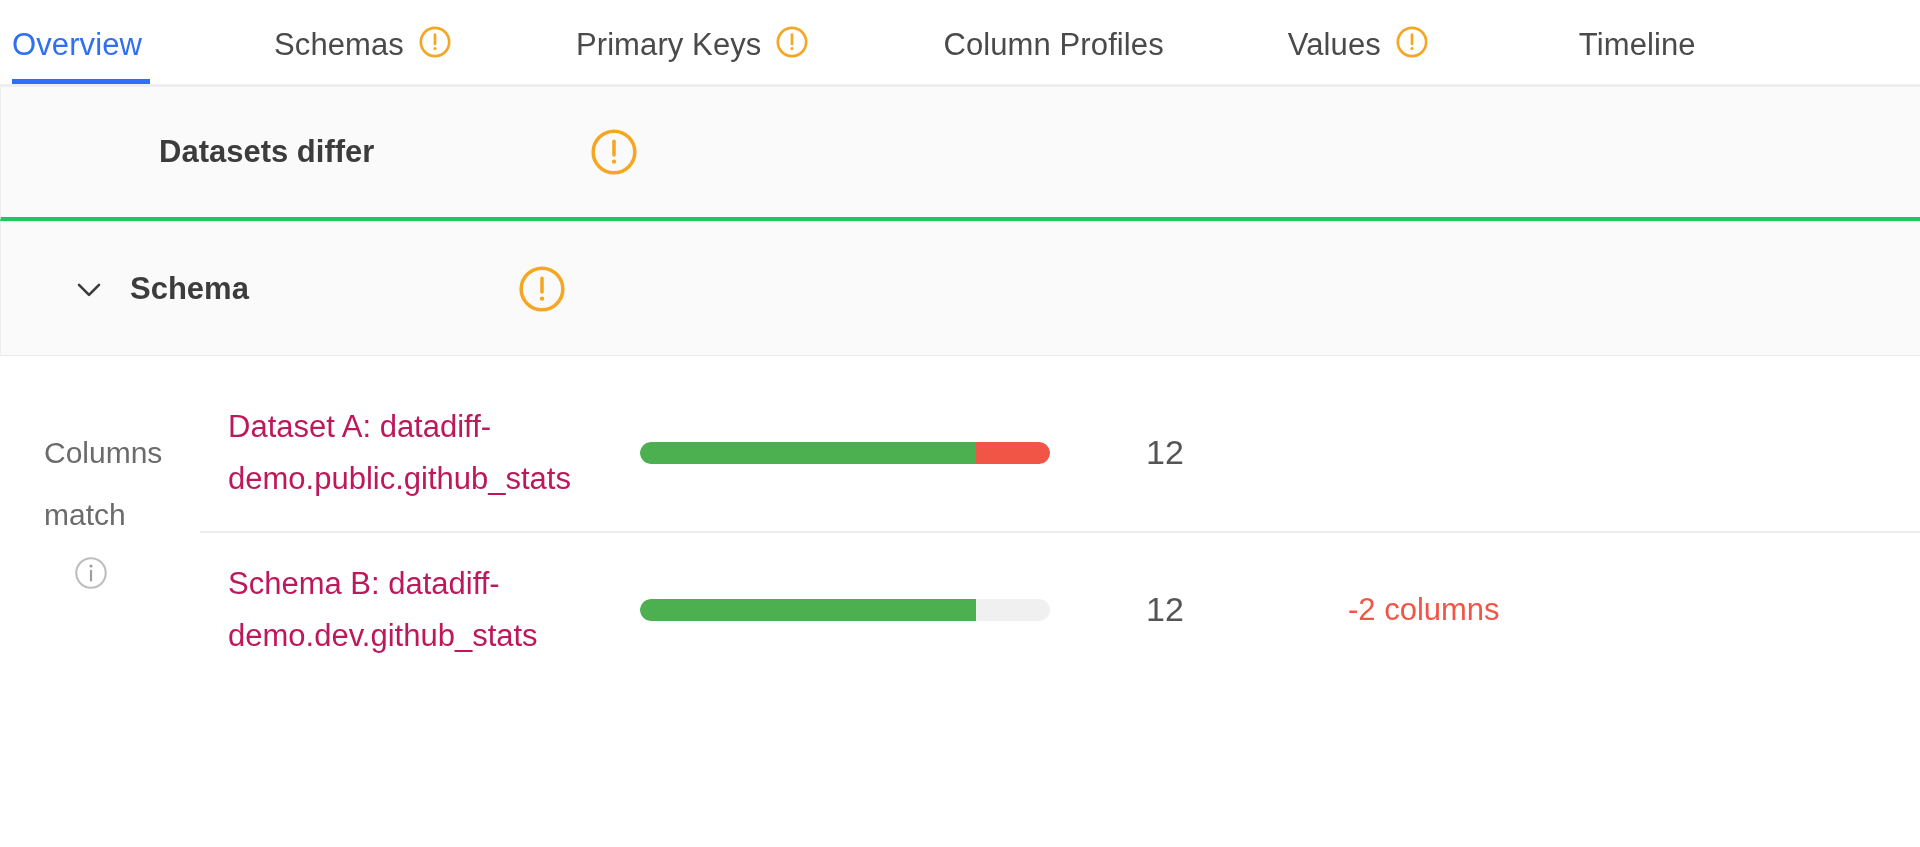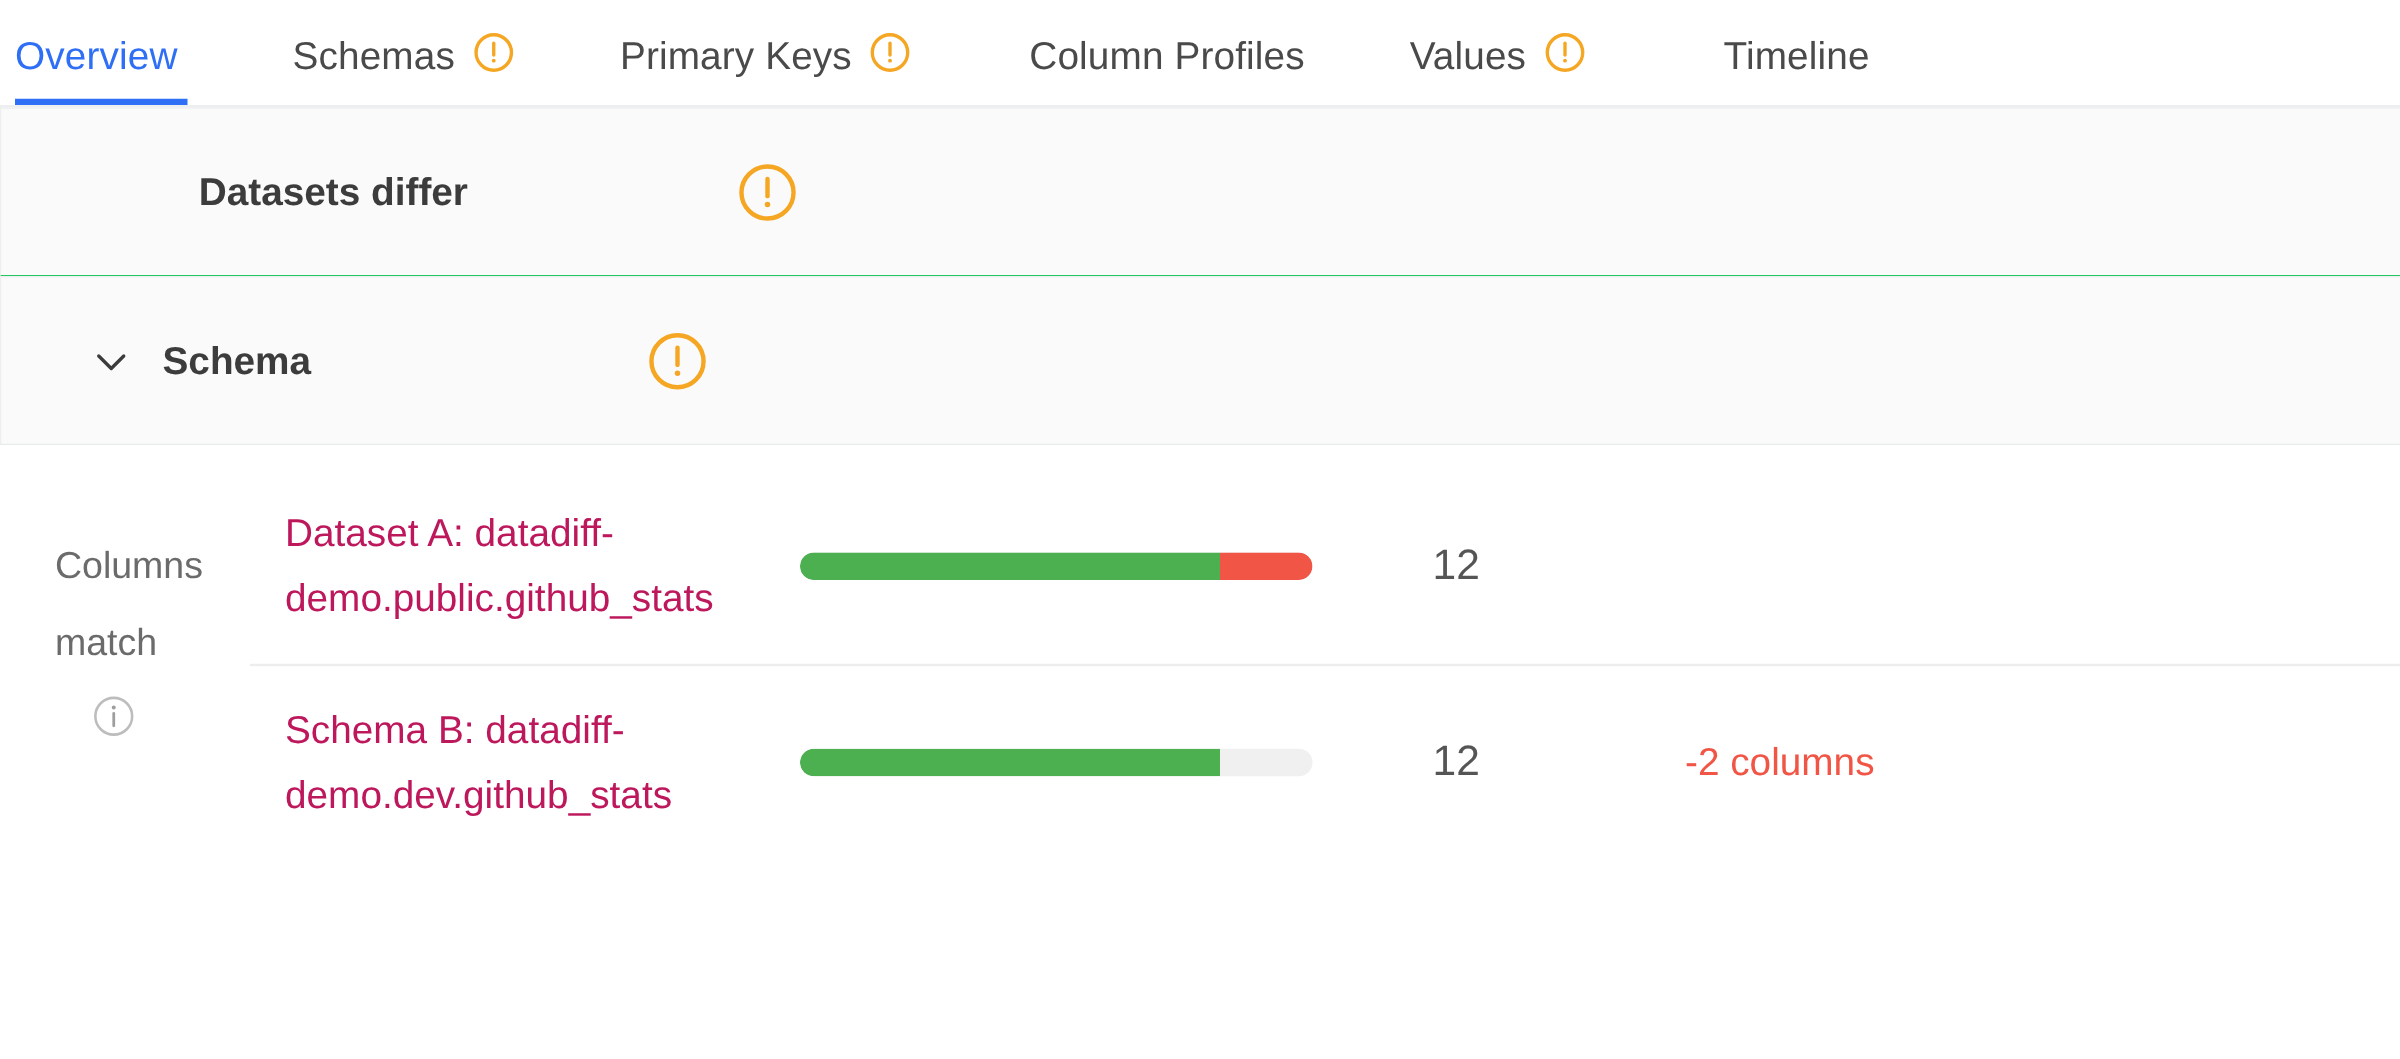--- a/index.html
+++ b/index.html
@@ -15,20 +15,21 @@
     overflow: hidden;
   }
 
   
   .tabbar {
     position: relative;
     height: 86px;
     display: flex;
     align-items: flex-start;
     padding: 0;
+    gap: 40px;
   }
   .tabbar::after {
     content: "";
     position: absolute;
     left: 0;
     right: 0;
     bottom: 0;
     height: 2px;
     background: #eceef0;
   }
@@ -87,21 +88,21 @@
   .summary-row {
     box-sizing: border-box;
     background: #fafafa;
     border-top: 1px solid #eceef0;
     border-bottom: 1px solid #e8eaec;
     border-left: 1px solid #eceef0;
     display: flex;
     align-items: center;
     height: 135px;
   }
-  .summary-row.first { border-bottom: 1px solid #22c55e; }
+  .summary-row.first { border-bottom: 4px solid #22c55e; }
 
   .summary-label {
     font-size: 31px;
     font-weight: bold;
     color: #3c3c3c;
     margin-left: 158px;
     white-space: nowrap;
   }
   .summary-row .chev-slot {
     width: 40px;

